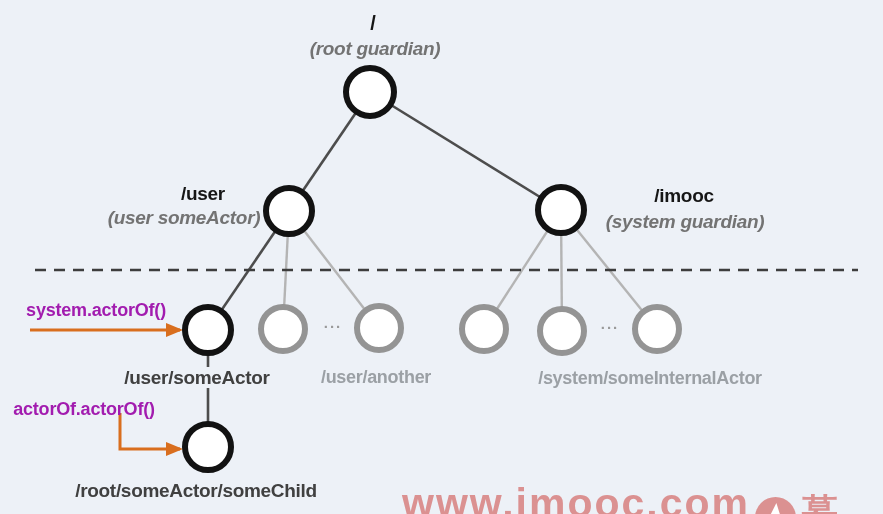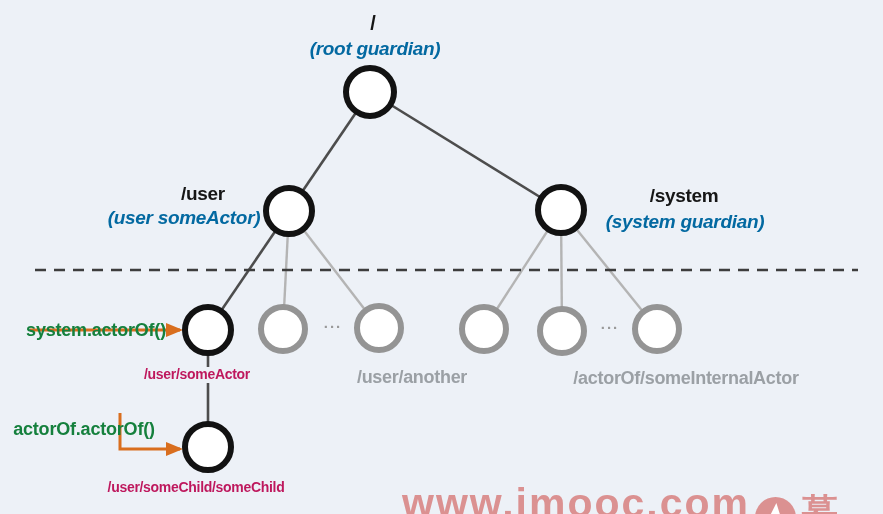--- a/index.html
+++ b/index.html
@@ -13,24 +13,24 @@
   #diagram-svg { position:absolute; left:0; top:0; }
   #labels { position:absolute; left:0; top:0; width:100%; height:100%; pointer-events:none; }
   .lbl {
     position:absolute;
     transform:translateX(-50%);
     white-space:nowrap;
     line-height:1.12;
     letter-spacing:-0.3px;
   }
   .style-title    { font-weight:700; color:#161616; font-size:19px; }
-  .style-guardian { font-weight:700; font-style:italic; color:#0369a1; font-size:19px; }
-  .style-path-dark{ font-weight:700; color:#be185d; font-size:14px; background:#edf1f7; padding:0 4px; }
-  .style-path-gray{ font-weight:700; color:#9ba0a5; font-size:18px;margin-left:36px; }
-  .style-api      { font-weight:700; color:#15803d; font-size:18px; letter-spacing:-0.2px;margin-top:20px; }
+  .style-guardian { font-weight:700; font-style:italic; color:#737373; font-size:19px; }
+  .style-path-dark{ font-weight:700; color:#404040; font-size:19px; background:#edf1f7; padding:0 4px; }
+  .style-path-gray{ font-weight:700; color:#9ba0a5; font-size:18px; }
+  .style-api      { font-weight:700; color:#a21caf; font-size:18px; letter-spacing:-0.2px; }
   .style-ellipsis { font-weight:700; color:#9a9a9a; font-size:15px; letter-spacing:2px; }
 
   
   #watermark-url {
     position:absolute; left:402px; top:483px;
     font-size:41px; font-weight:700; letter-spacing:2px;
     line-height:1;
   }
   #imooc-logo {
     position:absolute; left:755px; top:497px;
@@ -89,26 +89,26 @@
         <circle cx="657" cy="329" r="22" fill="#ffffff" stroke="#949494" stroke-width="6"></circle>
         <circle cx="208" cy="447" r="23" fill="#ffffff" stroke="#121212" stroke-width="6"></circle>
       </g>
   </svg>
 
   <div id="labels">
       <div class="lbl style-title" style="left: 373px; top: 12px; font-size: 20px;">/</div>
       <div class="lbl style-guardian" style="left: 375px; top: 38px;">(root guardian)</div>
       <div class="lbl style-title" style="left: 203px; top: 183px;">/user</div>
       <div class="lbl style-guardian" style="left: 184px; top: 207px;">(user someActor)</div>
-      <div class="lbl style-title" style="left: 684px; top: 185px;">/system</div>
+      <div class="lbl style-title" style="left: 684px; top: 185px;">/imooc</div>
       <div class="lbl style-guardian" style="left: 685px; top: 211px;">(system guardian)</div>
       <div class="lbl style-path-dark" style="left: 197px; top: 367px;">/user/someActor</div>
       <div class="lbl style-path-gray" style="left: 376px; top: 367px;">/user/another</div>
-      <div class="lbl style-path-gray" style="left: 650px; top: 368px;">/actorOf/someInternalActor</div>
-      <div class="lbl style-path-dark" style="left: 196px; top: 480px;">/user/someChild/someChild</div>
+      <div class="lbl style-path-gray" style="left: 650px; top: 368px;">/system/someInternalActor</div>
+      <div class="lbl style-path-dark" style="left: 196px; top: 480px;">/root/someActor/someChild</div>
       <div class="lbl style-api" style="left: 96px; top: 300px;">system.actorOf()</div>
       <div class="lbl style-api" style="left: 84px; top: 399px;">actorOf.actorOf()</div>
       <div class="lbl style-ellipsis" style="left: 333px; top: 315px;">...</div>
       <div class="lbl style-ellipsis" style="left: 610px; top: 316px;">...</div>
     </div>
 
   <div id="watermark-url" style="color: rgb(219, 145, 145);">www.imooc.com</div>
   <div id="imooc-logo" style="background: rgb(219, 145, 145);">
     <div class="sail"></div>
   </div>

